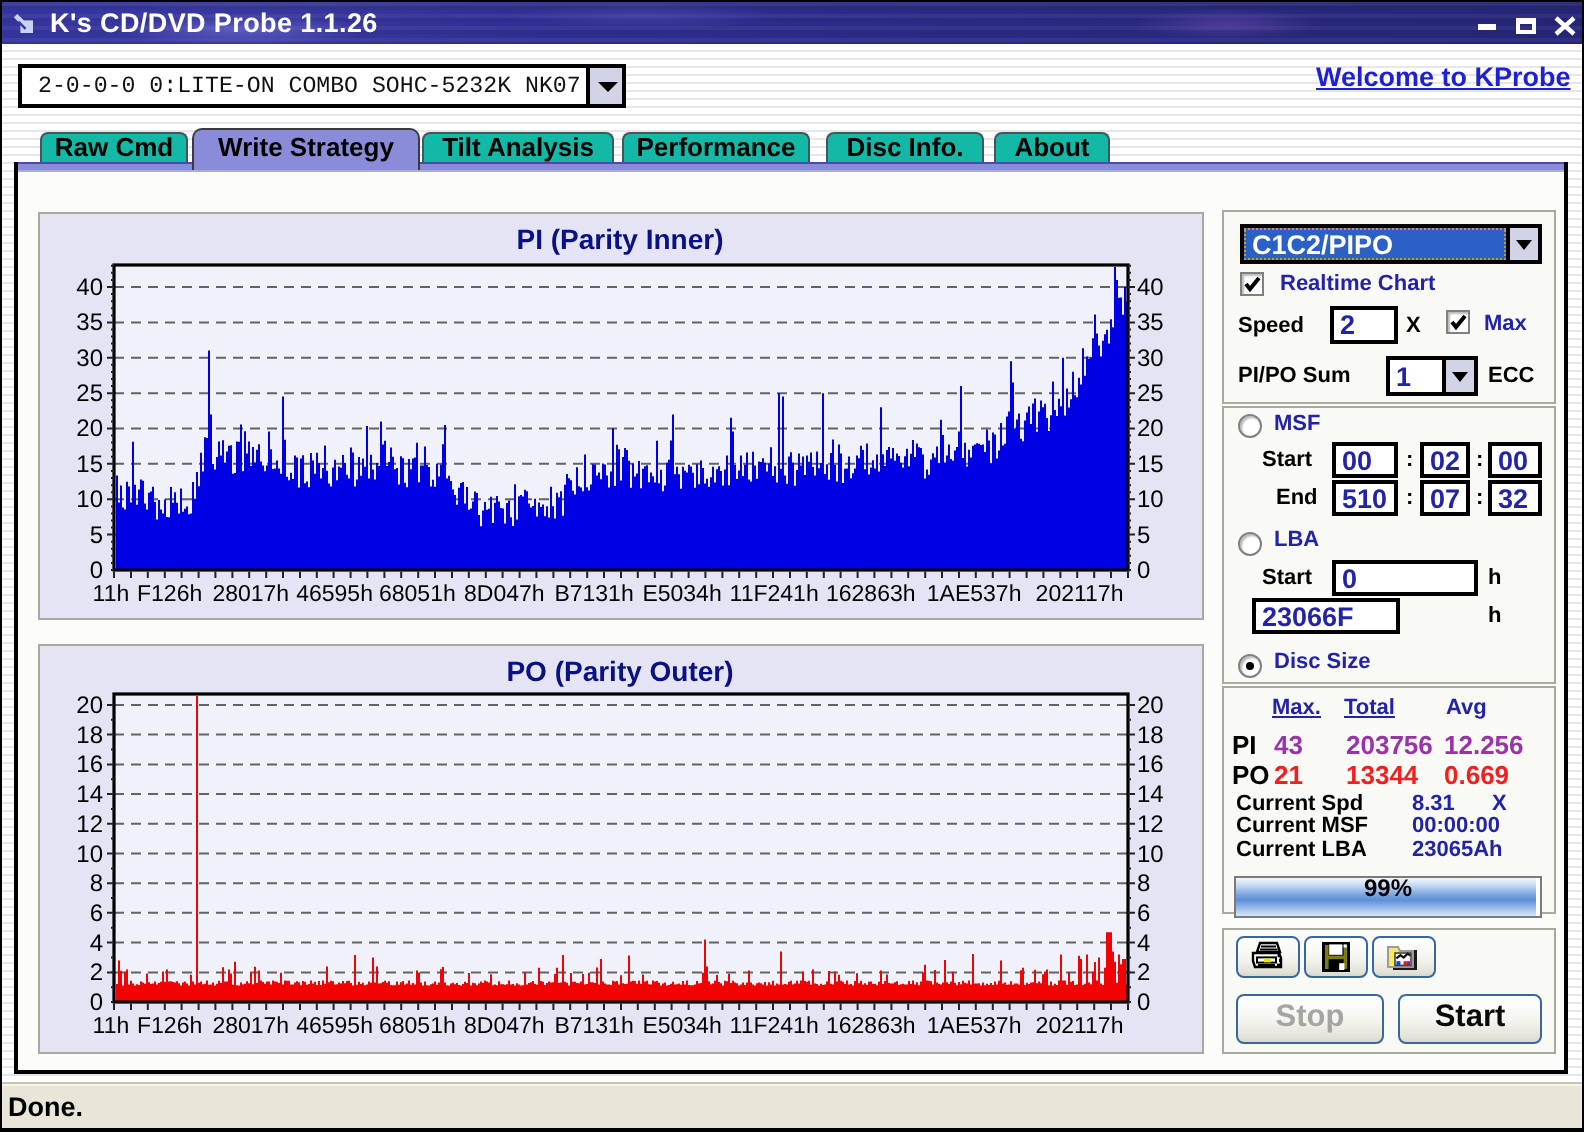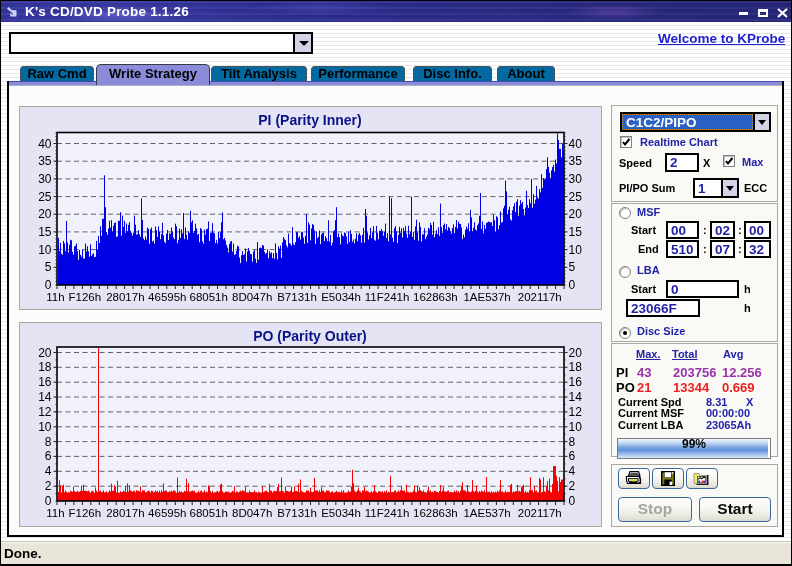--- a/index.html
+++ b/index.html
@@ -5,21 +5,21 @@
 .abs{position:absolute}
 .b{font-weight:bold}
 .stripes{background:repeating-linear-gradient(180deg,#fff 0px,#fff 3px,#e7e7e7 3px,#e7e7e7 4px)}
 .gbox{position:absolute;border:1px solid #aba99e;background:#f9f9f6}
 .inp{position:absolute;border:2px solid #000;background:#fff;color:#2323a6;font-weight:bold;font-size:13.5px;line-height:13px;padding:1px 0 0 3px}
 .cb{position:absolute;width:12px;height:12px;background:#fff;border:1px solid #808080;box-shadow:inset 1px 1px 1px rgba(120,120,120,.5)}
 .rad{position:absolute;width:12px;height:12px;background:#fff;border:1px solid #808080;border-radius:50%;box-shadow:inset 1px 1px 1px rgba(120,120,120,.5)}
 .lbl{position:absolute;font-weight:bold;font-size:11px;color:#000;white-space:nowrap}
 .navy,.lbl.navy{color:#2323a6}
 .btn{position:absolute;border:1.5px solid #38679e;border-radius:4px;background:linear-gradient(180deg,#fff 0%,#f4f4ee 55%,#e2e2d8 90%,#d8d8cc 100%);}
-.tab{position:absolute;background:#0369a1;border:1px solid #45555e;border-bottom:none;border-radius:4px 4px 0 0;font-weight:bold;font-size:13px;color:#000;text-align:center}
+.tab{position:absolute;background:#14b8a6;border:1px solid #45555e;border-bottom:none;border-radius:4px 4px 0 0;font-weight:bold;font-size:13px;color:#000;text-align:center}
 </style></head>
 <body>
 
 <div class="abs" style="left:1px;top:1px;width:790px;height:21px;background:linear-gradient(90deg,#34349e 0%,#38389f 15%,#2e2e92 35%,#2b2b88 55%,#28287e 78%,#252578 100%)">
  <div class="abs" style="left:0;top:0;width:100%;height:100%;background:repeating-linear-gradient(180deg,rgba(255,255,255,.05) 0 2px,rgba(0,0,0,.04) 2px 4px,rgba(255,255,255,0) 4px 6px)"></div>
  <div class="abs" style="left:55px;top:6px;width:130px;height:16px;background:radial-gradient(ellipse at center,rgba(120,120,225,.55),rgba(120,120,225,0) 70%)"></div>
     <div class="abs" style="left:250px;top:0px;width:140px;height:14px;background:radial-gradient(ellipse at center,rgba(90,90,195,.4),rgba(90,90,195,0) 70%)"></div>
  <div class="abs" style="left:565px;top:3px;width:95px;height:16px;background:radial-gradient(ellipse at center,rgba(125,85,185,.42),rgba(125,85,185,0) 70%)"></div>
  <svg class="abs" style="left:6px;top:6px" width="10" height="10">
       <rect x="3.2" y="3.2" width="6.3" height="6.3" fill="#ccd3f2"></rect>
@@ -34,20 +34,21 @@
     </svg>
 </div>
 
 <div class="abs stripes" style="left:1px;top:22px;width:790px;height:519px"></div>
 
 <div class="abs" style="left:1px;top:541px;width:790px;height:23px;background:#e9e6d9;border-top:1px solid #c8c4b4;box-shadow:inset 0 1px 0 #f7f5ec">
  <div class="abs b" style="left:3px;top:4px;font-size:13.5px;color:#000">Done.</div>
 </div>
 
 <div class="abs" style="left:9px;top:32px;width:304px;height:22px;border:2px solid #000;background:#fff">
+ <div class="abs" style="left:8px;top:3px;font-family:'Liberation Mono',monospace;font-size:11.6px;color:#111;white-space:nowrap">2-0-0-0 0:LITE-ON COMBO SOHC-5232K NK07</div>
  <div class="abs" style="right:0;top:0;width:18px;height:18px;background:#d3d3e7;border-left:2px solid #000">
   <div class="abs" style="left:4px;top:7px;width:0;height:0;border:5px solid transparent;border-top:5px solid #000;border-bottom:none"></div>
  </div>
 </div>
 
 <div class="abs b" style="left:658px;top:31px;font-size:13.5px;color:#1f1fd4;text-decoration:underline">Welcome to KProbe</div>
 
 <div class="abs" style="left:8px;top:80.5px;width:775px;height:1.5px;background:#4949b0"></div>
 <div class="abs" style="left:8px;top:82px;width:775px;height:3px;background:#8b8cd9"></div>
 <div class="abs" style="left:8px;top:85px;width:775px;height:1px;background:#aeaec6"></div>

